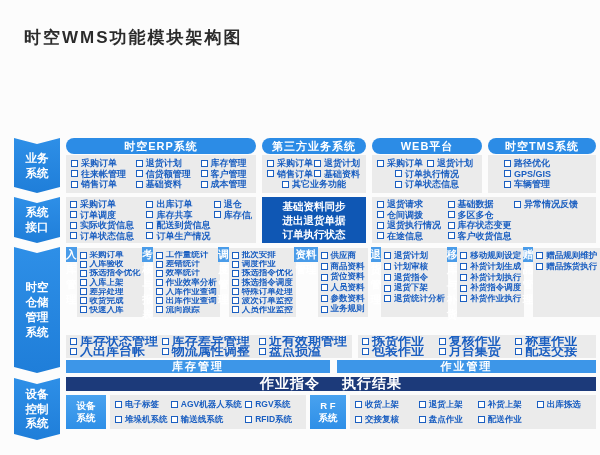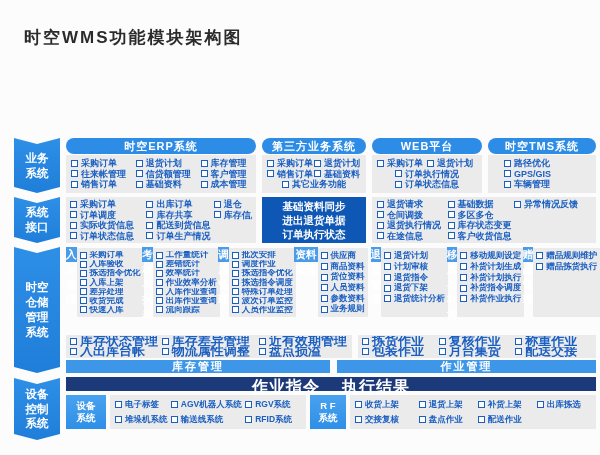--- a/index.html
+++ b/index.html
@@ -96,22 +96,22 @@
     position:absolute;top:360px;height:13px;line-height:13px;text-align:center;
     background:var(--c-bar_blue,#3d96e8);color:#fff;font-size:11px;font-weight:bold;letter-spacing:2px;
   }
   .bar-inv{left:66px;width:264px}
   .bar-ops{left:337px;width:259px}
 
   
   .navybar{
     position:absolute;left:66px;top:377px;width:530px;height:14px;
     background:var(--c-dark_navy,#1c3a7a);color:#fff;
-    display:flex;justify-content:center;gap:22px;
-    font-size:16px;font-weight:bold;letter-spacing:1px;
+    display:flex;align-items:center;justify-content:center;gap:22px;
+    font-size:14px;font-weight:bold;letter-spacing:1px;
   }
   .bluebox{
     position:absolute;top:395px;height:34px;
     background:linear-gradient(180deg,#49a2ef,var(--c-ribbon_blue,#2e8fe7));color:#fff;
     display:flex;align-items:center;justify-content:center;text-align:center;
     font-size:9.5px;font-weight:bold;line-height:1.3;white-space:pre-line;
   }
   .devbox{left:66px;width:40px}
   .rfbox{left:310px;width:36px}
   .devgrid{position:absolute;top:395px;height:34px;background:var(--c-panel_gray,#ebebeb);

